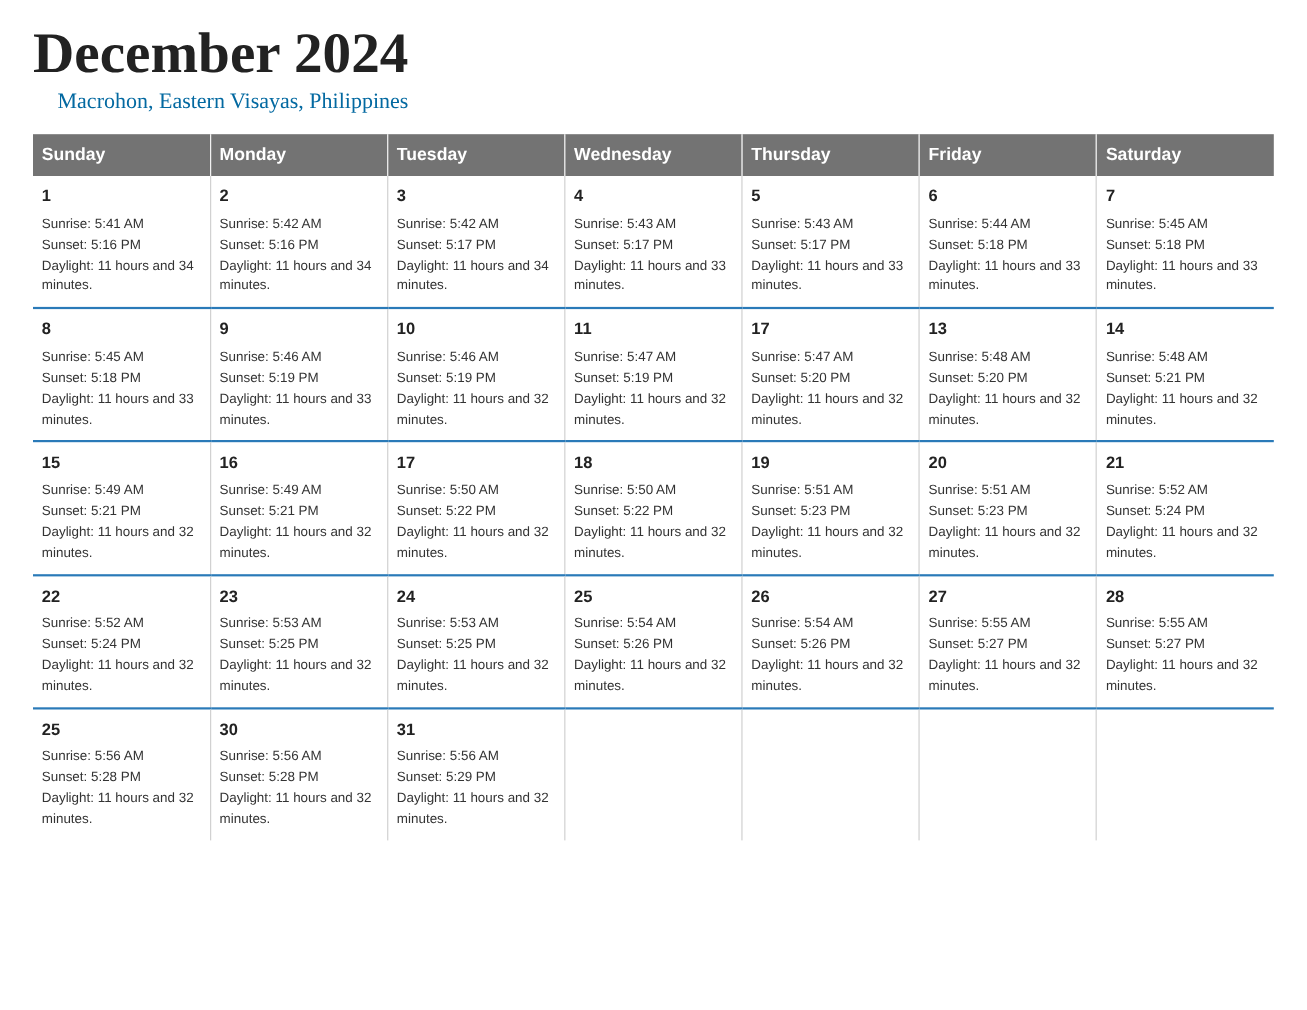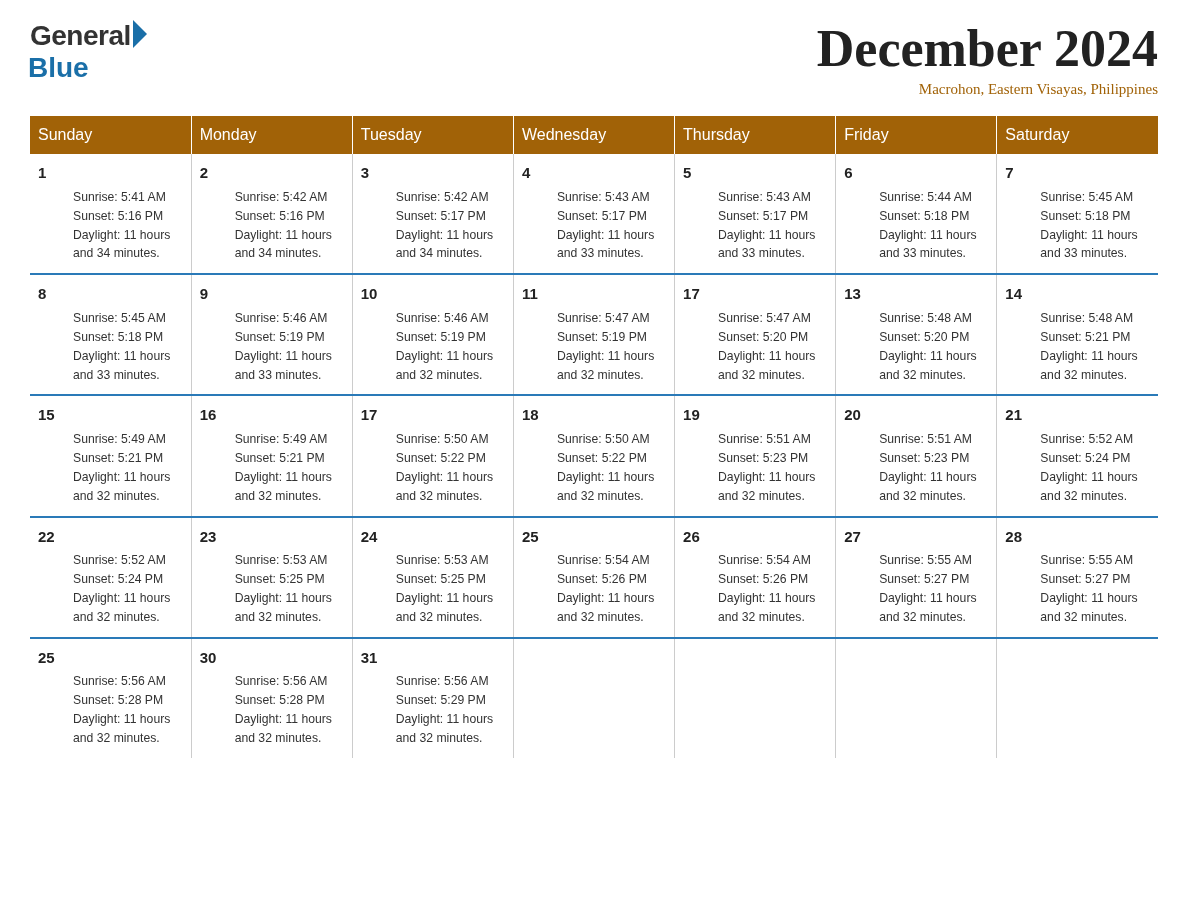--- a/index.html
+++ b/index.html
@@ -50,34 +50,34 @@
       text-align: right;
       font-family: Liberation Serif, serif;
     }
     .month-year {
       font-size: 52px;
       font-weight: bold;
       color: #222;
       line-height: 1.1;
     }
     .location {
-      font-size: 15px;
-      color: #a16207;
+      font-size: 20px;
+      color: #0369a1;
       margin-top: 4px;
     }
     table {
       width: 100%;
       border-collapse: collapse;
       table-layout: fixed;
     }
     thead tr th {
-      background: #a16207;
+      background: #737373;
       color: #fff;
       font-size: 16px;
-      font-weight: normal;
+      font-weight: bold;
       padding: 10px 8px;
       text-align: left;
       border-right: 1px solid #fff;
     }
     thead tr th:last-child { border-right: none; }
     tbody tr td {
       vertical-align: top;
       padding: 8px 8px 10px 8px;
       font-size: 12.5px;
       color: #222;
@@ -90,40 +90,32 @@
     .day-number {
       font-size: 15px;
       font-weight: bold;
       margin-bottom: 3px;
       color: #222;
     }
     .day-info {
       font-size: 12.2px;
       color: #333;
       line-height: 1.55;
-      margin-left: 35px;
     }
     tbody tr:last-child td {
       border-bottom: none;
     }
     .empty-cell {
       background: #fff;
     }
   </style>
 </head>
 <body>
 
 <div class="header">
-  <div class="logo">
-    <div class="logo-text">
-      <span class="logo-general">General</span>
-      <span class="logo-arrow"></span>
-    </div>
-    <span class="logo-blue">Blue</span>
-  </div>
   <div class="title-section">
     <div class="month-year">December 2024</div>
     <div class="location">Macrohon, Eastern Visayas, Philippines</div>
   </div>
 </div>
 
 <table>
   <thead>
     <tr>
     <th>Sunday</th>

